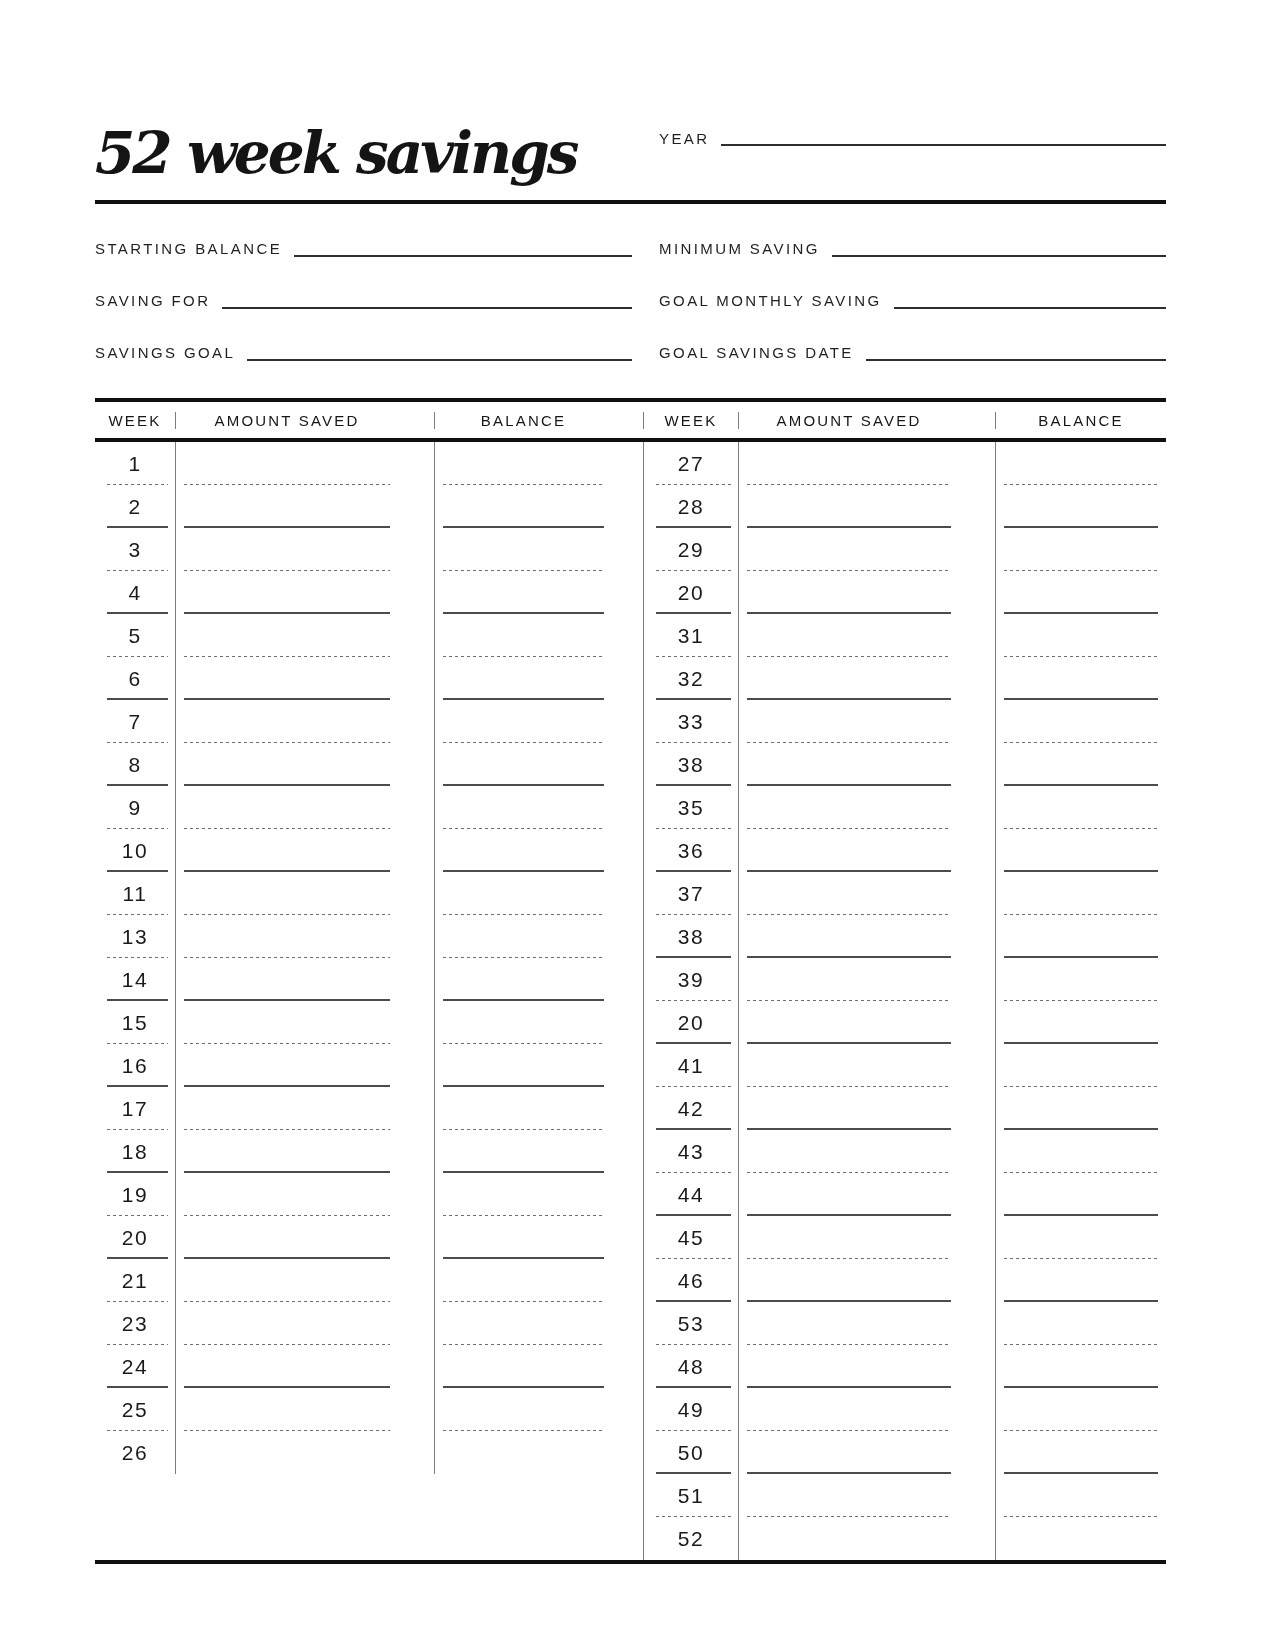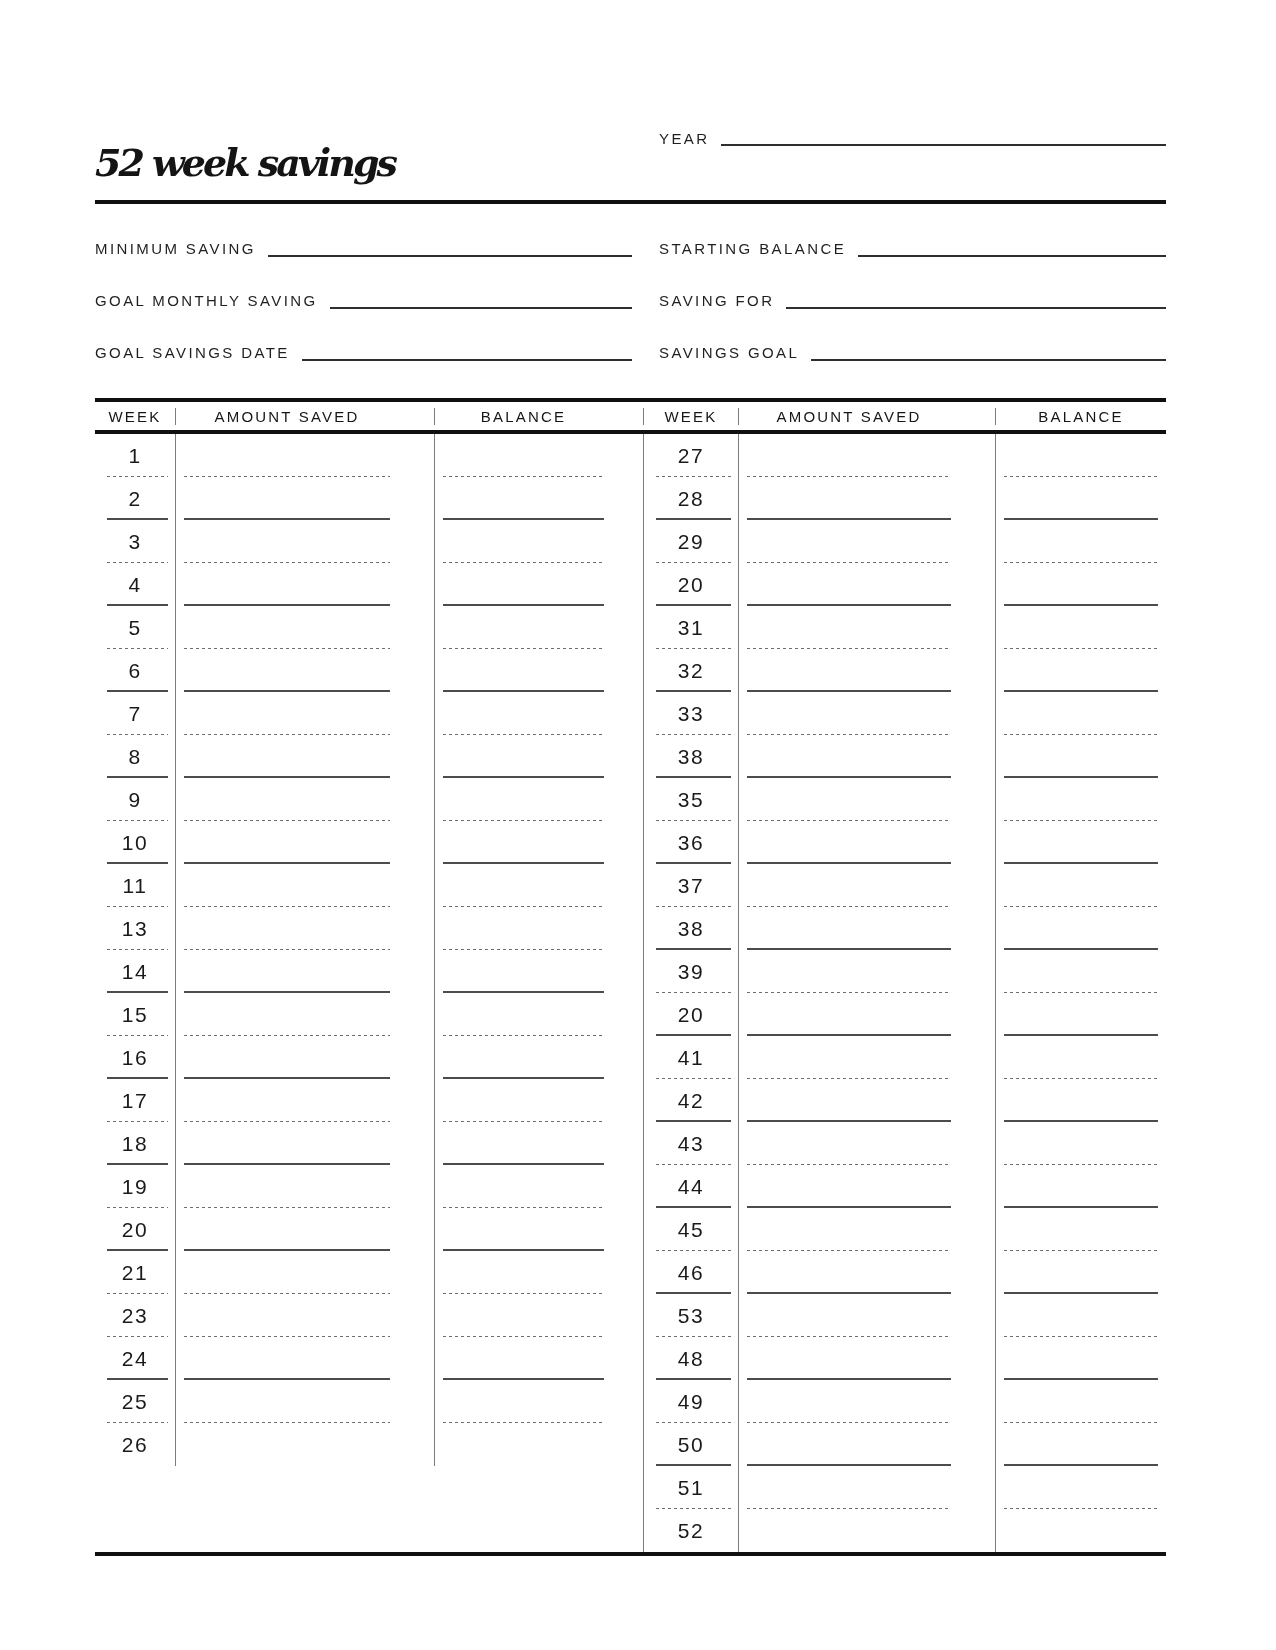--- a/index.html
+++ b/index.html
@@ -18,21 +18,21 @@
     padding:70px 110px 0 95px;
   }
   
   .header{
     display:flex;justify-content:space-between;align-items:flex-end;
     height:116px;margin-bottom:14px;
   }
   .title{
     font-family:"DejaVu Serif",cursive;
     font-style:italic;font-weight:700;
-    font-size:38px;line-height:1;letter-spacing:-3px;
+    font-size:58px;line-height:1;letter-spacing:-3px;
     color:#141414;
     margin-bottom:4px;white-space:nowrap;
   }
   .year-field{
     display:flex;align-items:flex-end;
     width:507px;margin-bottom:40px;
   }
   .label{
     font-size:15px;letter-spacing:2.4px;color:#1f1f1f;
     white-space:nowrap;line-height:1;
@@ -44,21 +44,21 @@
   .rule{height:4px;background:#101010;}
   
   .fields{
     display:grid;
     grid-template-columns:537px 507px;
     column-gap:27px;
     padding:18px 0 20px;
   }
   .field{display:flex;align-items:center;height:52px;}
   
-  .thead{display:flex;height:28px;align-items:center;}
+  .thead{display:flex;height:36px;align-items:center;}
   .tbody{display:flex;}
   .half{display:flex;flex-direction:column;}
   .half.left{width:517px;}
   .half.right{width:523px;}
   .gap{width:31px;flex:none;}
   .thead .half{flex-direction:row;align-items:center;height:100%;}
   .hcell{
     font-size:15px;letter-spacing:2.2px;color:#161616;
     text-align:center;box-sizing:border-box;white-space:nowrap;
   }
@@ -101,43 +101,43 @@
         <span class="label">YEAR</span>
         <span class="fill-line"></span>
       </div>
     </div>
 
     <div class="rule"></div>
 
     <div class="fields">
       <div>
         <div class="field">
+          <span class="label">STARTING BALANCE</span>
+          <span class="fill-line"></span>
+        </div>
+        <div class="field">
+          <span class="label">SAVING FOR</span>
+          <span class="fill-line"></span>
+        </div>
+        <div class="field">
+          <span class="label">SAVINGS GOAL</span>
+          <span class="fill-line"></span>
+        </div>
+      </div>
+      <div>
+        <div class="field">
           <span class="label">MINIMUM SAVING</span>
           <span class="fill-line"></span>
         </div>
         <div class="field">
           <span class="label">GOAL MONTHLY SAVING</span>
           <span class="fill-line"></span>
         </div>
         <div class="field">
           <span class="label">GOAL SAVINGS DATE</span>
-          <span class="fill-line"></span>
-        </div>
-      </div>
-      <div>
-        <div class="field">
-          <span class="label">STARTING BALANCE</span>
-          <span class="fill-line"></span>
-        </div>
-        <div class="field">
-          <span class="label">SAVING FOR</span>
-          <span class="fill-line"></span>
-        </div>
-        <div class="field">
-          <span class="label">SAVINGS GOAL</span>
           <span class="fill-line"></span>
         </div>
       </div>
     </div>
 
     <div>
       <div class="rule"></div>
 
       <div class="thead">
         <div class="half left">

